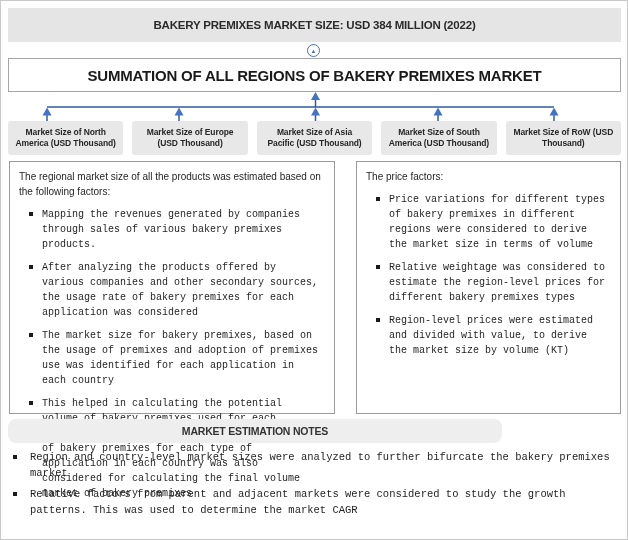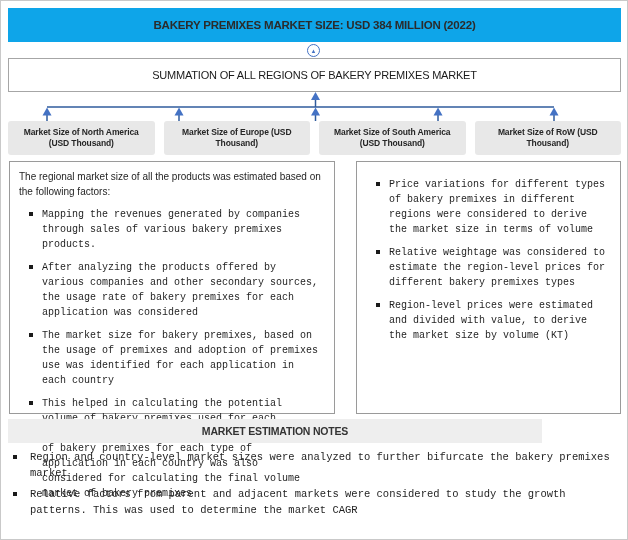--- a/index.html
+++ b/index.html
@@ -11,21 +11,21 @@
     background: #ffffff;
     border: 1px solid #c9c9c9;
     font-family: "Liberation Sans", sans-serif;
     color: #1f1f1f;
     overflow: hidden;
   }
   .banner {
     position: absolute;
     left: 7px; top: 7px;
     width: 613px; height: 34px;
-    background: #0ea5e9;
+    background: #e5e5e5;
     display: flex; align-items: center; justify-content: center;
   }
   .banner-title {
     font-size: 11.5px;
     font-weight: bold;
     letter-spacing: -0.2px;
     color: #2b2b2b;
   }
   .circle-up {
     position: absolute;
@@ -40,22 +40,22 @@
   }
   .summation-box {
     position: absolute;
     left: 7px; top: 57px;
     width: 613px; height: 34px;
     background: #ffffff;
     border: 1px solid #a6a6a6;
     display: flex; align-items: center; justify-content: center;
   }
   .summation-label {
-    font-size: 11px;
-    font-weight: normal;
+    font-size: 15px;
+    font-weight: bold;
     letter-spacing: -0.2px;
     color: #1a1a1a;
   }
   .connectors {
     position: absolute;
     left: 0; top: 0;
     width: 628px; height: 540px;
     pointer-events: none;
   }
   .region-row {
@@ -103,23 +103,23 @@
   ul.bullets li::before {
     content: "";
     position: absolute;
     left: 0; top: 5px;
     width: 4px; height: 4px;
     background: #1a1a1a;
   }
   .notes-header {
     position: absolute;
     left: 7px; top: 418px;
-    width: 534px; height: 24px;
+    width: 494px; height: 24px;
     background: #eeeeee;
-    display: flex; align-items: center; justify-content: center;
+    display: flex; align-items: center; justify-content: center; border-radius: 8px;
   }
   .notes-header-label {
     font-size: 10.5px;
     font-weight: bold;
     letter-spacing: -0.2px;
     color: #333333;
   }
   .notes-list {
     position: absolute;
     left: 12px; top: 448px;
@@ -164,35 +164,37 @@
       <polygon points="178,106.5 173.5,114.5 182.5,114.5"></polygon>
       <polygon points="314.5,106.5 310,114.5 319,114.5"></polygon>
       <polygon points="437,106.5 432.5,114.5 441.5,114.5"></polygon>
       <polygon points="553,106.5 548.5,114.5 557.5,114.5"></polygon>
     </g>
   </svg>
 
   <div class="region-row">
     <div class="region-box">Market Size of North America (USD Thousand)</div>
     <div class="region-box">Market Size of Europe (USD Thousand)</div>
+    <div class="region-box">Market Size of Asia Pacific (USD Thousand)</div>
     <div class="region-box">Market Size of South America (USD Thousand)</div>
     <div class="region-box">Market Size of RoW (USD Thousand)</div>
   </div>
 
   <div class="panel panel-left">
     <div class="panel-intro">The regional market size of all the products was estimated based on the following factors:</div>
     <ul class="bullets">
       <li>Mapping the revenues generated by companies through sales of various bakery premixes products.</li>
       <li>After analyzing the products offered by various companies and other secondary sources, the usage rate of bakery premixes for each application was considered</li>
       <li>The market size for bakery premixes, based on the usage of premixes and adoption of premixes use was identified for each application in each country</li>
       <li>This helped in calculating the potential volume of bakery premixes used for each application in each country. However, the use of bakery premixes for each type of application in each country was also considered for calculating the final volume market of bakery premixes</li>
     </ul>
   </div>
 
   <div class="panel panel-right">
+    <div class="panel-intro">The price factors:</div>
     <ul class="bullets">
       <li>Price variations for different types of bakery premixes in different regions were considered to derive the market size in terms of volume</li>
       <li>Relative weightage was considered to estimate the region-level prices for different bakery premixes types</li>
       <li>Region-level prices were estimated and divided with value, to derive the market size by volume (KT)</li>
     </ul>
   </div>
 
   <div class="notes-header">
     <span class="notes-header-label">MARKET ESTIMATION NOTES</span>
   </div>

